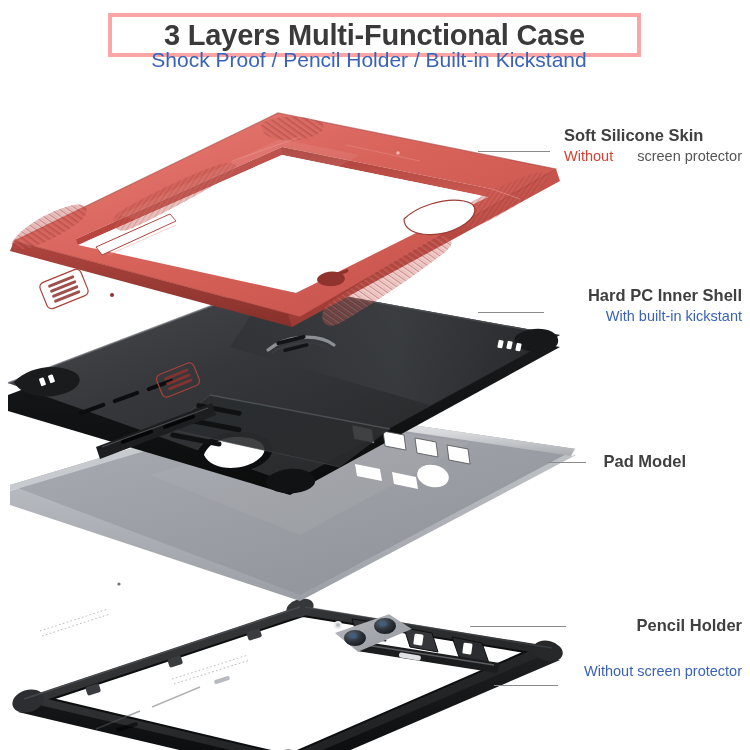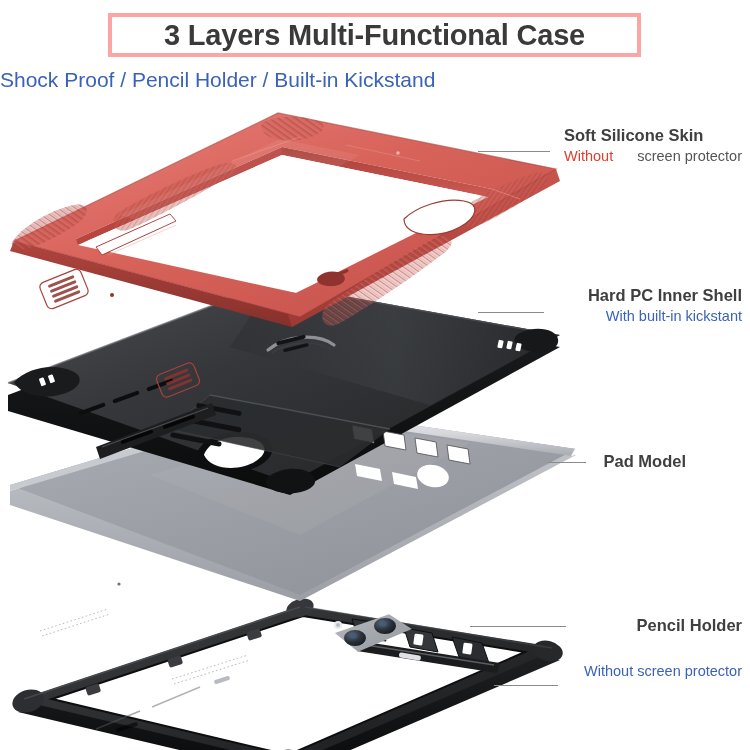--- a/index.html
+++ b/index.html
@@ -32,22 +32,23 @@
   .title-text {
     font-size: 29px;
     font-weight: bold;
     color: #3a3a3a;
     letter-spacing: -0.2px;
     white-space: nowrap;
   }
   .subtitle {
     position: absolute;
     left: 0;
-    top: 68px;
+    top: 48px;
     width: 738px;
+    text-align: center;
     font-size: 21px;
     color: #3a62b8;
     white-space: nowrap;
   }
 
   
   .callout { position: absolute; }
   .callout .c-title {
     font-size: 16.5px;
     font-weight: bold;

